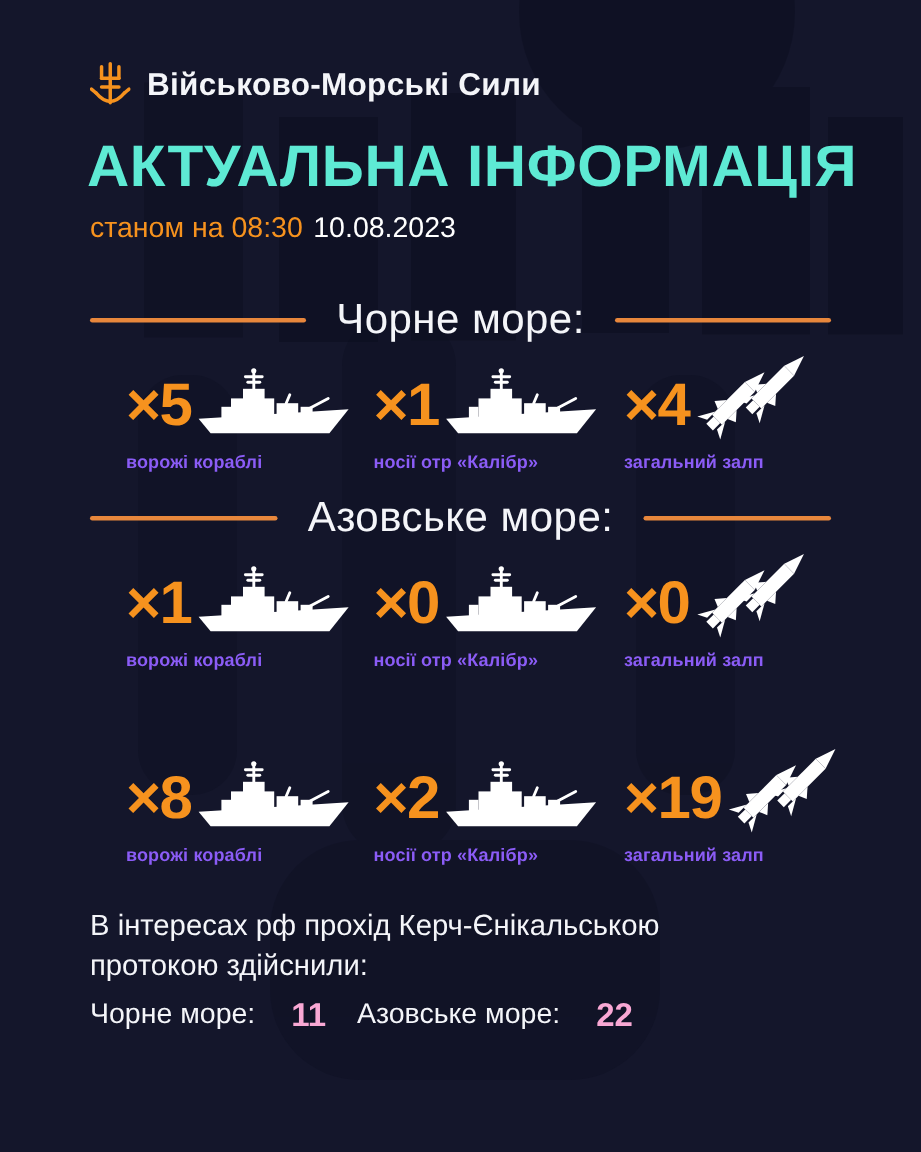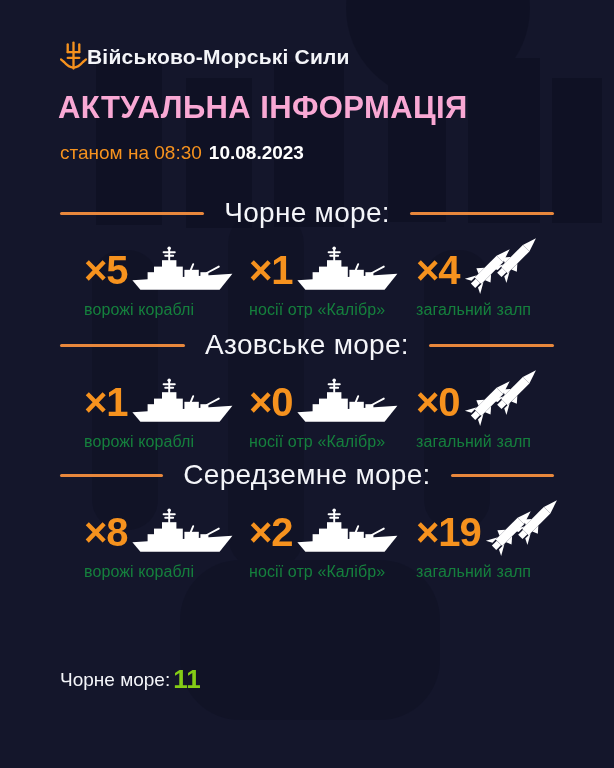--- a/index.html
+++ b/index.html
@@ -7,53 +7,53 @@
     position:relative;
     width:614px;height:768px;
     background:#14162b;
     overflow:hidden;
     font-family:"Liberation Sans","DejaVu Sans",sans-serif;
     color:#fff;
   }
   .watermark{position:absolute;inset:0;pointer-events:none;}
 
   
-  .header{position:absolute;top:40px;left:60px;display:flex;align-items:center;}
+  .header{position:absolute;top:40px;left:60px;display:flex;align-items:center;gap:11px;}
   .emblem{width:27px;height:34px;flex:0 0 auto;}
   .org-name{font-size:21px;font-weight:700;color:#f4f5f9;letter-spacing:.2px;}
 
   
-  .main-title{position:absolute;top:92px;left:58px;font-size:31px;font-weight:800;
-    color:#f9a8d4;letter-spacing:.4px;line-height:1;}
+  .main-title{position:absolute;top:92px;left:58px;font-size:39px;font-weight:800;
+    color:#5eead4;letter-spacing:.4px;line-height:1;}
   .as-of{position:absolute;top:142px;left:60px;font-size:19px;color:#F6921E;}
-  .as-of .date{color:#fff;font-weight:700;margin-left:7px;text-align:center;}
+  .as-of .date{color:#fff;font-weight:400;margin-left:7px;text-align:center;}
 
   
   .section{position:absolute;left:0;right:0;height:130px;}
   .sec-1{top:197px}.sec-2{top:329px}.sec-3{top:459px}
   .sec-head{display:flex;align-items:center;padding:0 60px;height:32px;}
   .sec-line{flex:1;height:3px;background:#E8873C;border-radius:2px;}
   .sec-title{margin:0 20px;font-size:28px;font-weight:500;color:#f4f5f9;letter-spacing:.3px;white-space:nowrap;}
   .stats{position:absolute;top:38px;left:0;right:0;height:92px;}
   .stat{position:absolute;top:0;}
   .stat-1{left:84px}.stat-2{left:249px}.stat-3{left:416px}
   .stat-top{display:flex;align-items:flex-end;height:62px;}
   .count{font-size:40px;font-weight:800;color:#F6921E;line-height:.85;margin:0 0 10px 0;letter-spacing:-1px;}
   .ship-icon{width:104px;height:50px;margin-left:2px;}
   .missiles-icon{width:92px;height:68px;margin-left:-6px;margin-bottom:-6px;}
-  .stat-label{font-size:16px;font-weight:400;color:#15803d;margin-top:4px;white-space:nowrap;letter-spacing:.1px;}
+  .stat-label{font-size:12px;font-weight:700;color:#8b5cf6;margin-top:4px;white-space:nowrap;letter-spacing:.1px;}
 
   
   .intro{position:absolute;top:604px;left:60px;width:440px;margin:0;
     font-size:19.5px;line-height:1.38;color:#f4f5f9;font-weight:400;}
   .fcol{position:absolute;top:664px;}
   .fcol-1{left:60px;width:190px;}
   .fcol-2{left:238px;width:350px;}
   .sea-line{font-size:19px;font-weight:500;color:#f4f5f9;white-space:nowrap;}
-  .fcount{font-size:26px;font-weight:800;color:#84cc16;margin-left:3px;vertical-align:-2px;}
+  .fcount{font-size:22px;font-weight:800;color:#f9a8d4;margin-left:24px;vertical-align:-2px;}
   .note{margin:7px 0 0;font-size:13px;font-weight:700;color:#e9eaf0;line-height:1.5;}
   .ncount{font-size:20px;font-weight:800;color:#F6921E;padding:0 4px;vertical-align:-2px;}
 </style>
 </head>
 <body>
 
 <div class="poster">
 
   <svg class="watermark" viewBox="0 0 614 768">
     <g fill="#0c0e1f" opacity="0.5">
@@ -273,25 +273,20 @@
     </g>
   </svg>
 </span>
           </div>
         <div class="stat-label">загальний залп</div>
       </div>
     </div>
   </div>
 
   <div class="section sec-3">
-    <div class="sec-head">
-      <span class="sec-line"></span>
-      <h2 class="sec-title">Середземне море:</h2>
-      <span class="sec-line"></span>
-    </div>
     <div class="stats">
       <div class="stat stat-1">
         <div class="stat-top">
             <span class="count">×8</span>
             <span>
   <svg class="ship-icon" viewBox="0 0 130 60" preserveAspectRatio="xMidYMax meet" aria-hidden="true">
     <g fill="#fff" stroke="none">
       <polygon points="3,44 128,36 112,56 13,56"></polygon>
       <rect x="30" y="27" width="36" height="17"></rect>
       <rect x="40" y="19" width="18" height="10"></rect>
@@ -364,23 +359,27 @@
       </g>
     </g>
   </svg>
 </span>
           </div>
         <div class="stat-label">загальний залп</div>
       </div>
     </div>
   </div>
 
+  <p class="intro">В інтересах рф прохід Керч-Єнікальською протокою здійснили:</p>
 
   <div class="fcol fcol-1">
     <div class="sea-line">
       <span>Чорне море:</span><span class="fcount">11</span>
     </div>
   </div>
 
   <div class="fcol fcol-2">
+    <div class="sea-line">
+      <span>Азовське море:</span><span class="fcount">22</span>
+    </div>
   </div>
 
 </div>
 
 </body></html>

